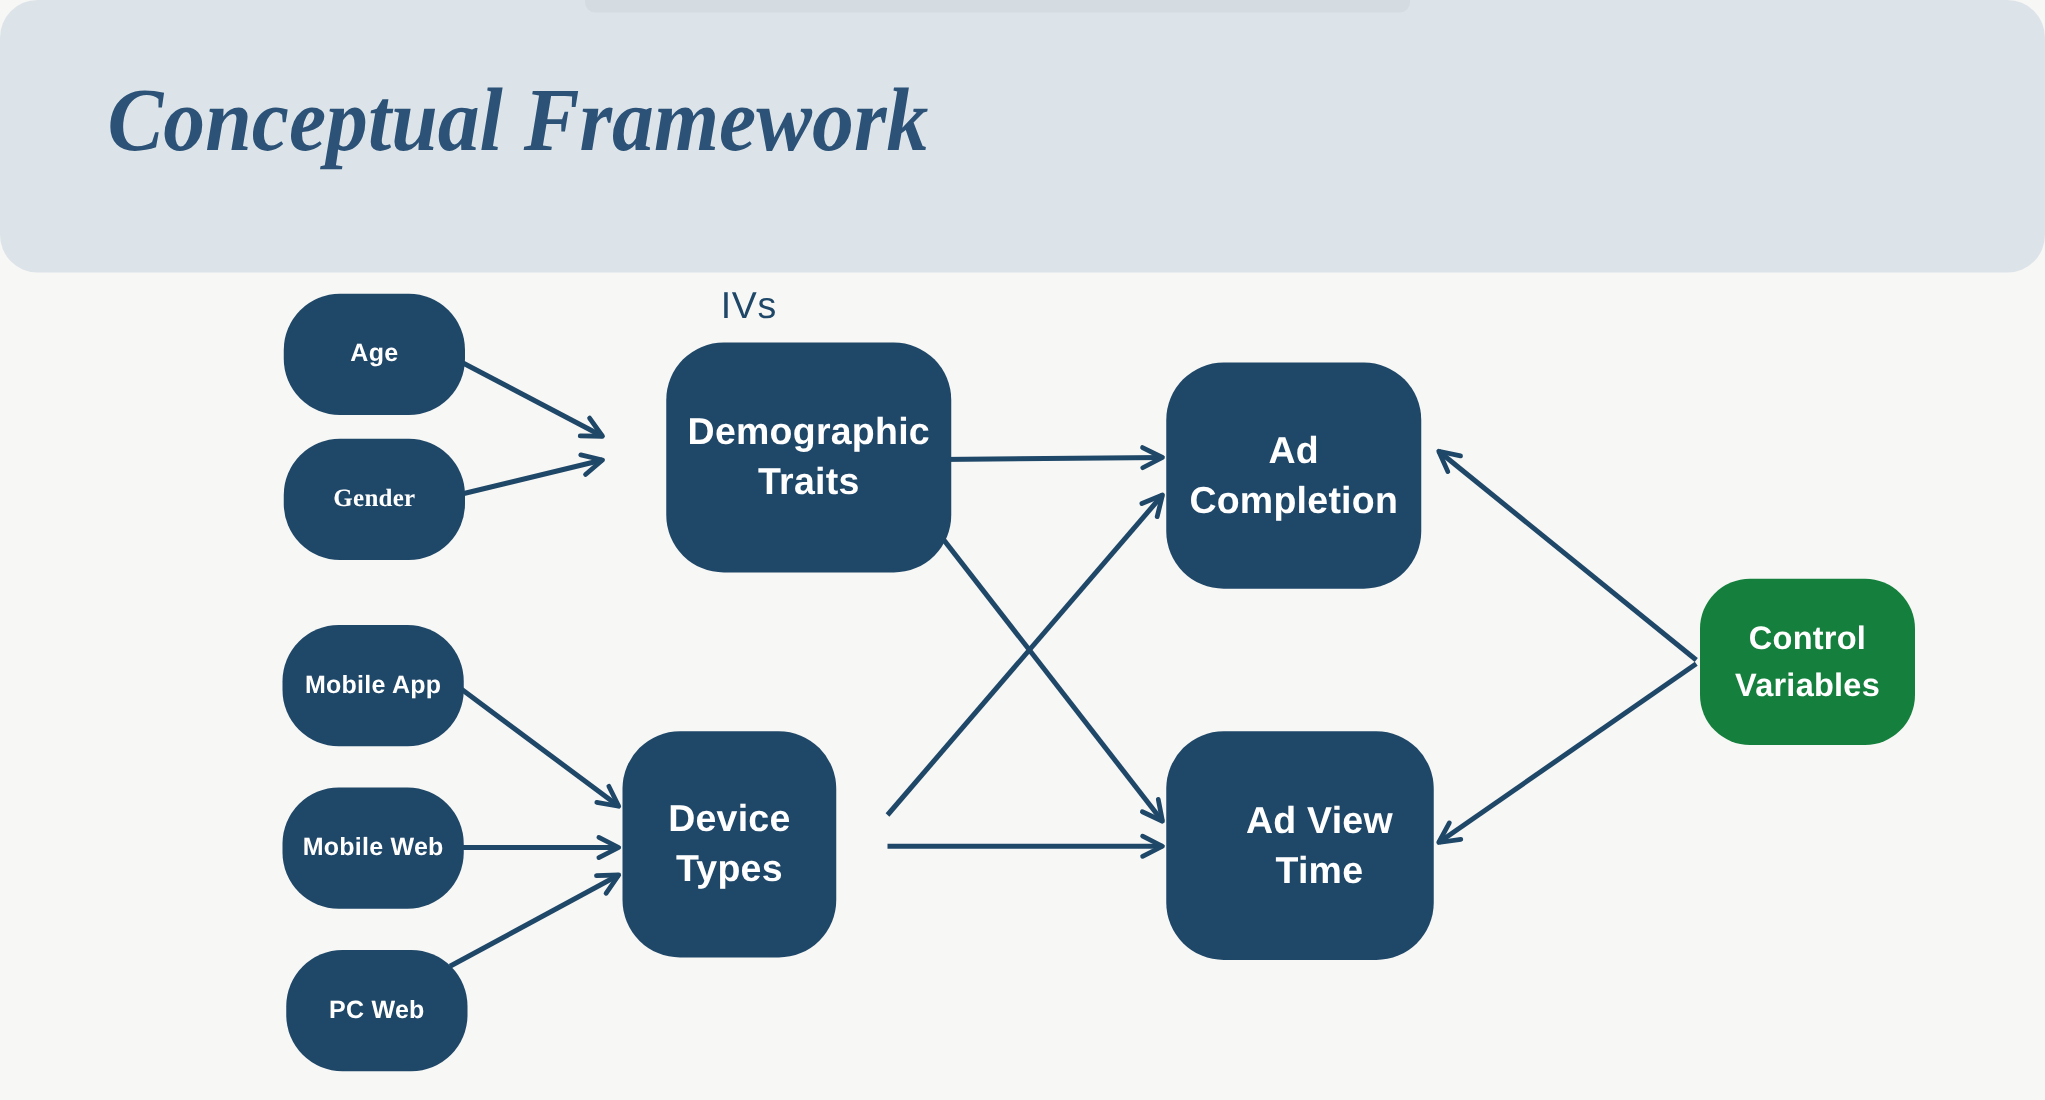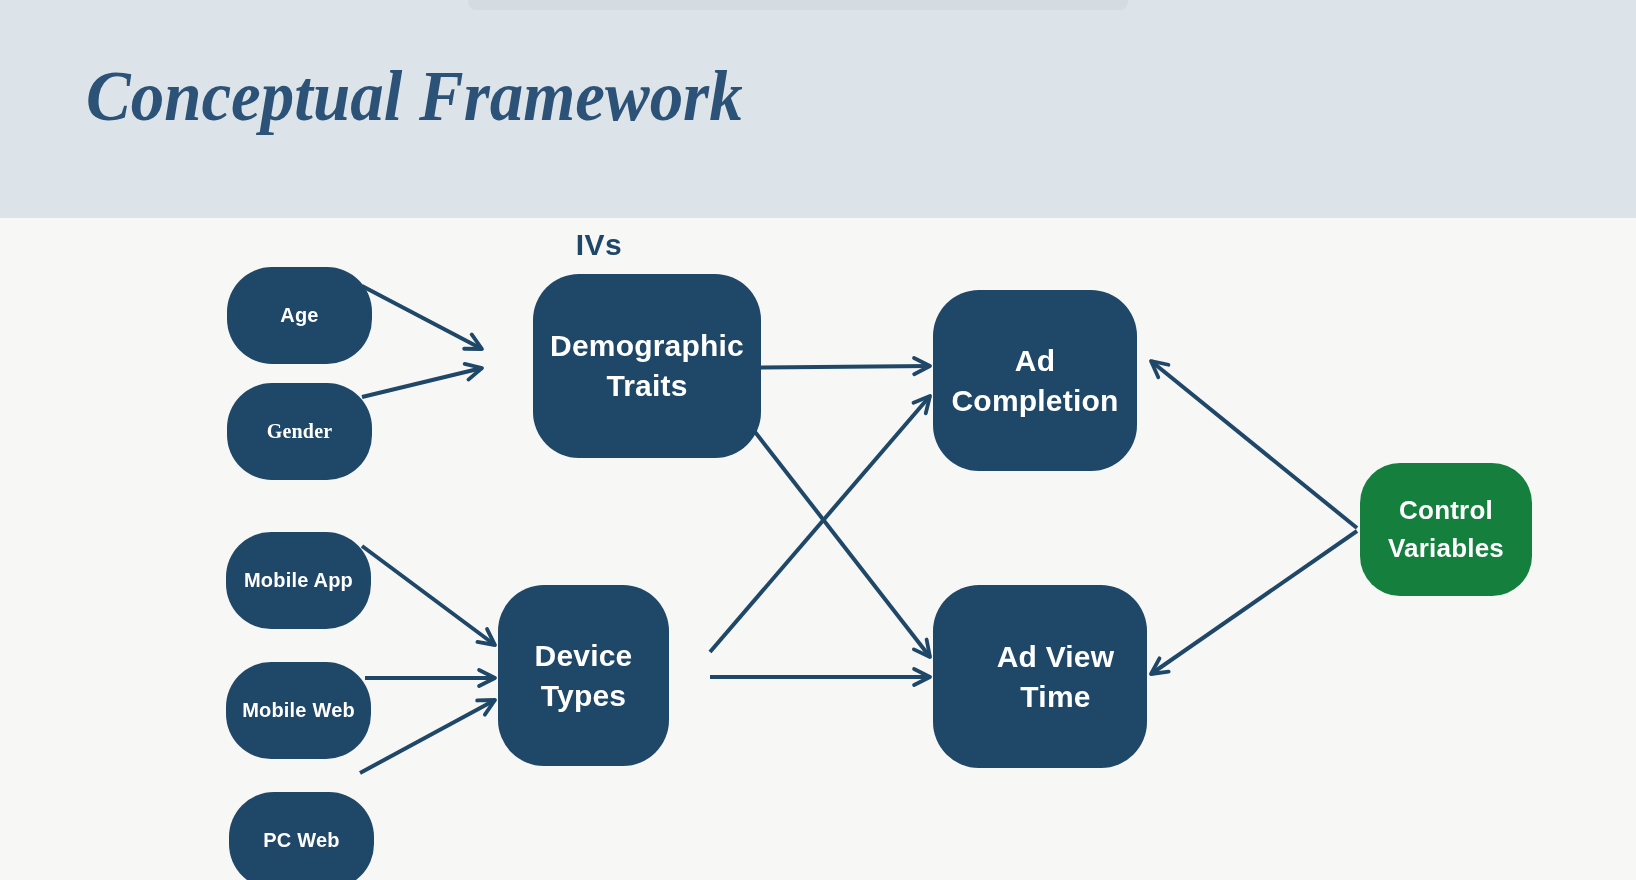--- a/index.html
+++ b/index.html
@@ -12,60 +12,60 @@
     position: relative;
     width: 1636px; height: 880px;
     background: #f7f7f5;
     overflow: hidden;
   }
   
   .header {
     position: absolute; left: 0; top: 0;
     width: 1636px; height: 218px;
     background: #dde4e9;
+    border-radius: 30px;
   }
   .top-strip {
     position: absolute; left: 468px; top: 0;
     width: 660px; height: 10px;
     background: #d4dce2;
     border-radius: 0 0 8px 8px;
   }
   .title {
     position: absolute; left: 86px; top: 60px; margin: 0;
     font-family: "Liberation Serif", "DejaVu Serif", serif;
     font-style: italic; font-weight: 600;
     font-size: 72px; line-height: 1.0;
     color: #2c5377;
     transform: scaleX(0.93); transform-origin: left top;
     white-space: nowrap;
   }
   
   .section-label {
     position: absolute;
-    font-weight: 700; font-size: 30px;
+    font-weight: 400; font-size: 30px;
     color: #1f4768; text-align: center;
     letter-spacing: 0.5px;
   }
   #ivs-label { left: 485px; top: 228px; width: 228px; }
   #dvs-label { left: 933px; top: 228px; width: 214px; }
 
   
   .node {
     position: absolute;
     display: flex; align-items: center; justify-content: center;
     text-align: center;
     color: #ffffff; background: #1f4768;
     box-sizing: border-box;
   }
   .pill {
     width: 145px; height: 97px;
     border-radius: 45px;
     font-size: 20px; font-weight: 700; letter-spacing: 0.2px;
     padding: 0 10px;
-    margin-top: 32px;
   }
   .big {
     border-radius: 46px;
     font-size: 30px; font-weight: 700; line-height: 1.33;
     letter-spacing: 0.2px;
     padding: 0 5px;
   }
   #node-age          { left: 227px; top: 235px; }
   #node-gender       { left: 227px; top: 351px; font-family: Liberation Serif, serif; }
   #node-mobile-app   { left: 226px; top: 500px; }

